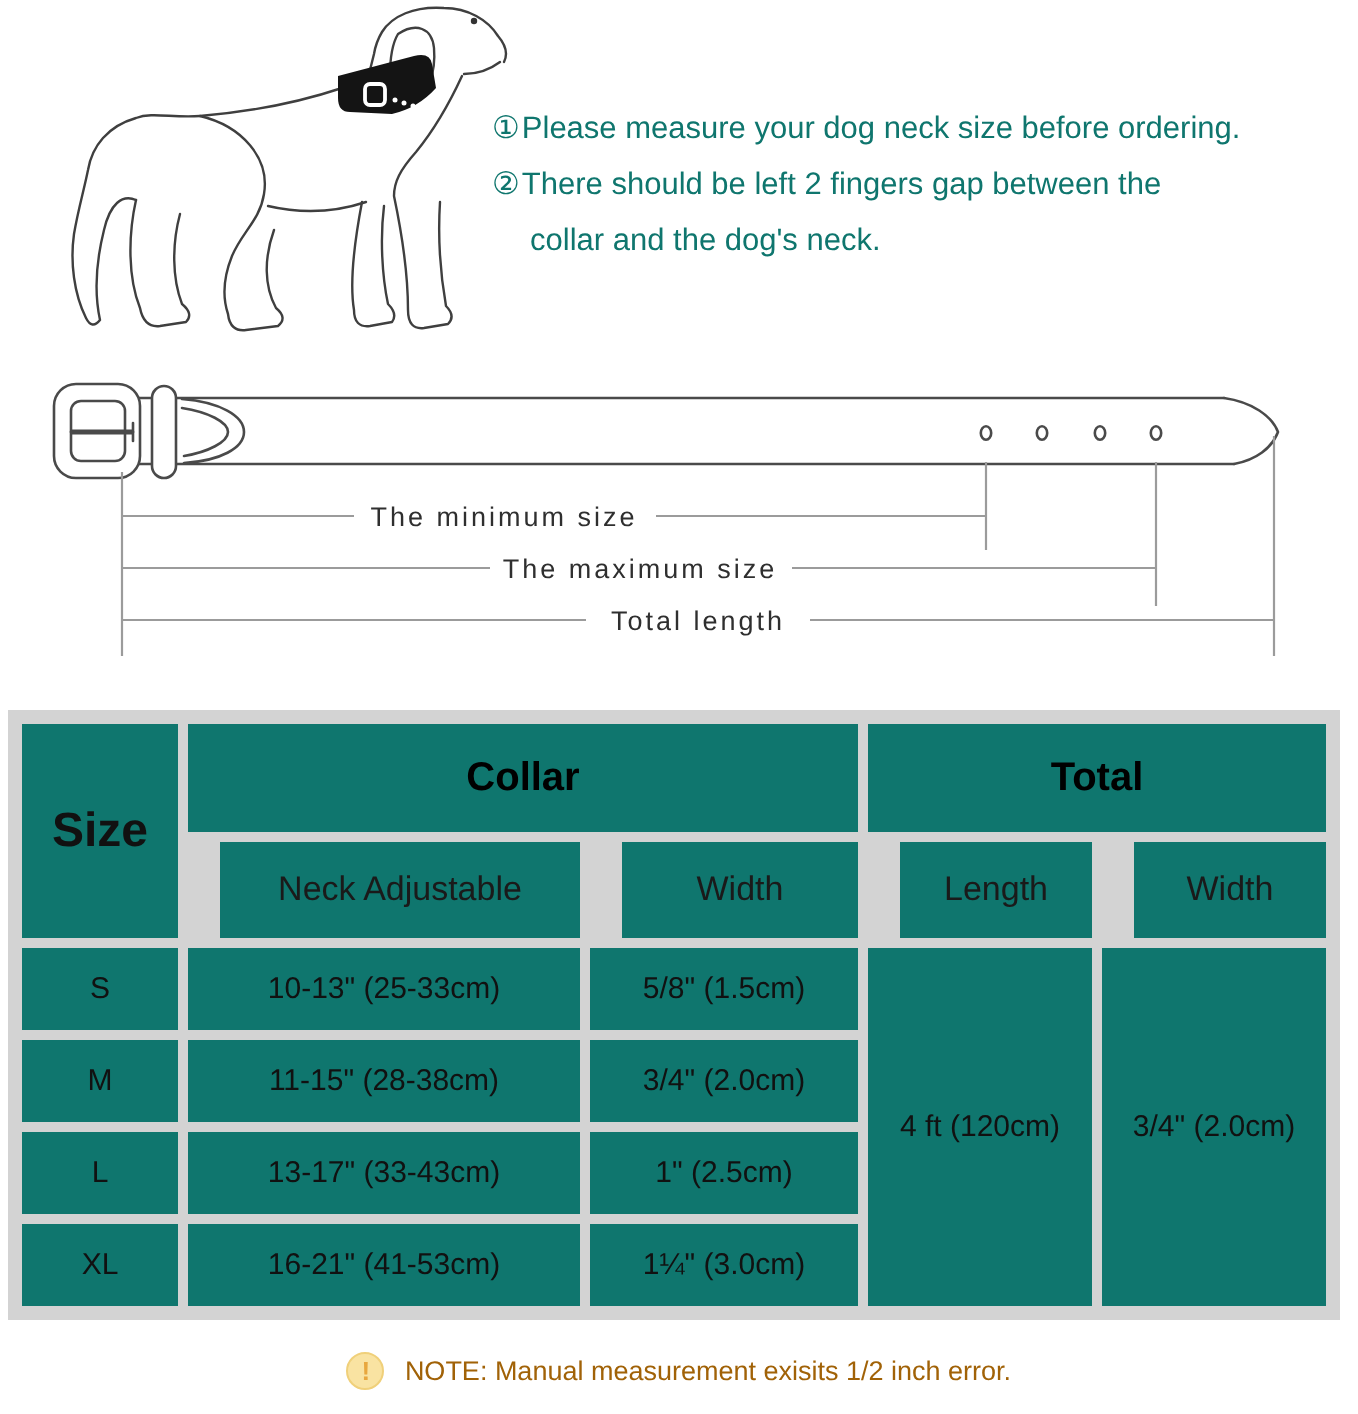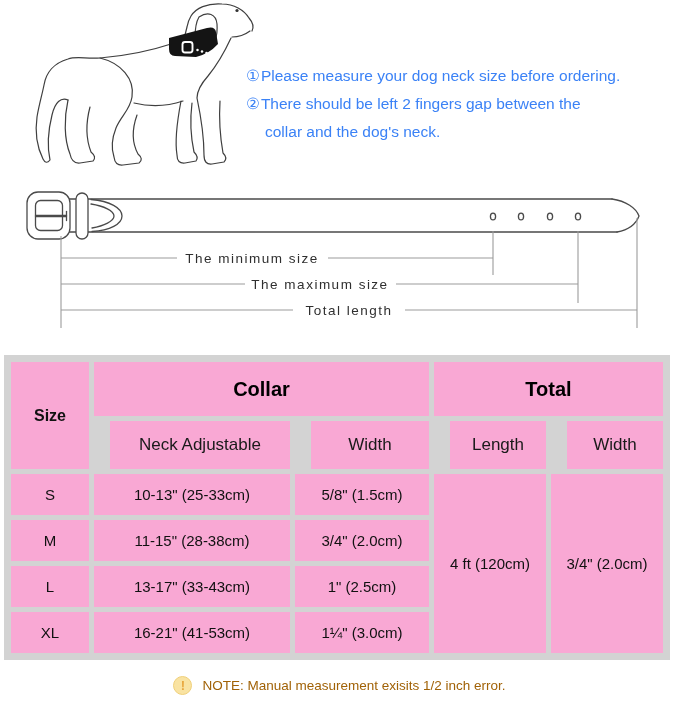--- a/index.html
+++ b/index.html
@@ -4,41 +4,41 @@
 <style>
   html,body{margin:0;padding:0;background:#fff;}
   .page{
     position:relative;width:679px;height:707px;background:#fff;overflow:hidden;
     font-family:"Liberation Sans",sans-serif;color:#303030;
   }
   .art{position:absolute;left:0;top:0;width:679px;height:707px;}
 
   
   .instructions{
-    position:absolute;left:246px;top:62px;width:430px;
-    font-size:15.5px;line-height:28px;color:#3b82f6;
+    position:absolute;left:246px;top:51px;width:430px;
+    font-size:15.5px;line-height:28px;color:#0f766e;
   }
   .instr .num{margin-right:1px;}
   .instr .cont{padding-left:19px;}
 
   
   .size-table{
     position:absolute;left:4px;top:355px;width:666px;height:305px;
     background:#d3d3d3;box-sizing:border-box;padding:7px;
     display:grid;gap:5px;
     grid-template-columns:78px 196px 134px 112px 1fr;
     grid-template-rows:54px 48px 41px 41px 41px 41px;
   }
   .cell{
-    background:#f9a8d4;display:flex;align-items:center;justify-content:center;
+    background:#0f766e;display:flex;align-items:center;justify-content:center;
     font-size:15px;color:#111;white-space:nowrap;
   }
   .cell.head{font-size:20px;font-weight:bold;color:#000;}
   .cell.sub{font-size:17px;color:#1a1a1a;margin-left:16px;}
-  .c-size{grid-area:1/1/3/2;font-size:16px;font-weight:bold;}
+  .c-size{grid-area:1/1/3/2;font-size:24px;font-weight:bold;}
   .c-collar{grid-area:1/2/2/4;}
   .c-leash{grid-area:1/4/2/6;}
   .c-neck{grid-area:2/2;} .c-cw{grid-area:2/3;} .c-len{grid-area:2/4;} .c-lw{grid-area:2/5;}
   .r3c1{grid-area:3/1;} .r3c2{grid-area:3/2;} .r3c3{grid-area:3/3;}
   .r4c1{grid-area:4/1;} .r4c2{grid-area:4/2;} .r4c3{grid-area:4/3;}
   .r5c1{grid-area:5/1;} .r5c2{grid-area:5/2;} .r5c3{grid-area:5/3;}
   .r6c1{grid-area:6/1;} .r6c2{grid-area:6/2;} .r6c3{grid-area:6/3;}
   .c-leashlen{grid-area:3/4/7/5;text-align:right;}
   .c-leashw{grid-area:3/5/7/6;}
 

